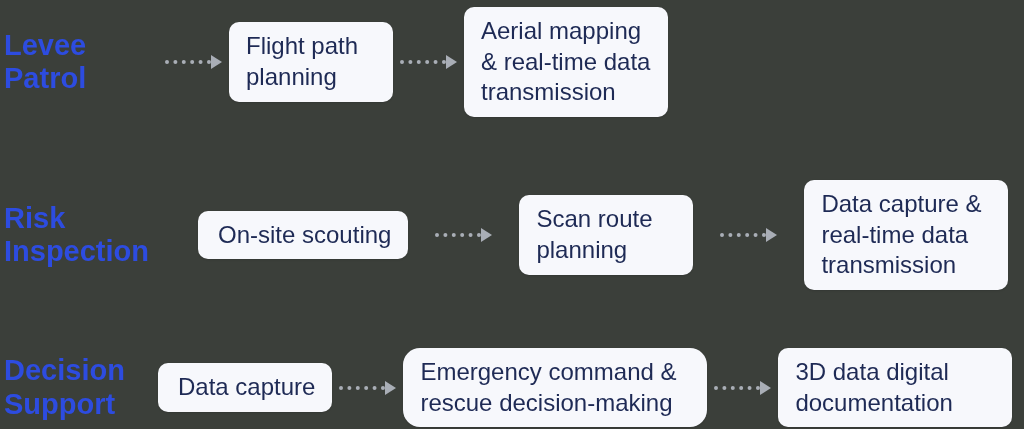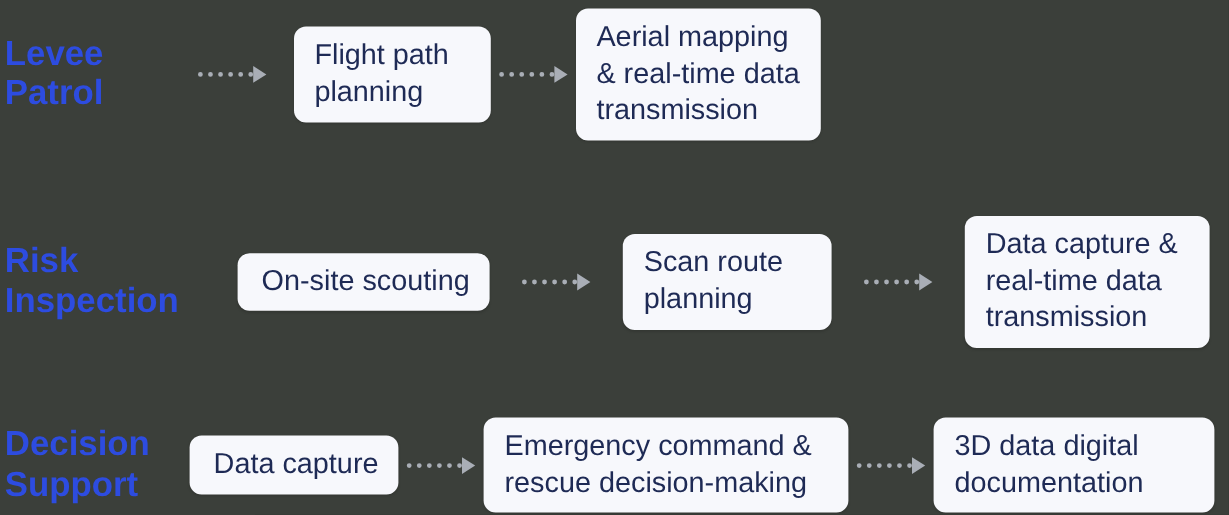--- a/index.html
+++ b/index.html
@@ -43,24 +43,24 @@
     font-weight: 500;
     line-height: 1.28;
     padding: 9px 17px;
     border-radius: 10px;
     box-shadow: 0 1px 2px rgba(0,0,0,0.12);
     text-align: left;
   }
 
   .nw    { white-space: nowrap; padding-left: 20px; }
   .mw190 { max-width: 190px; }
-  .mw130 { max-width: 130px; margin-left: 16px; }
+  .mw130 { max-width: 130px; }
   .mw170 { max-width: 170px; }
   .mw140 { max-width: 140px; }
-  .mw270 { max-width: 270px; }
+  .mw270 { max-width: 270px; border-radius: 17px; }
   .mw200 { max-width: 200px; }
 
   .ml7  { margin-left: 7px; }
   .ml20 { margin-left: 20px; }
 
   .arrow {
     display: flex;
     align-items: center;
     margin: 0 7px;
     flex: 0 0 auto;

